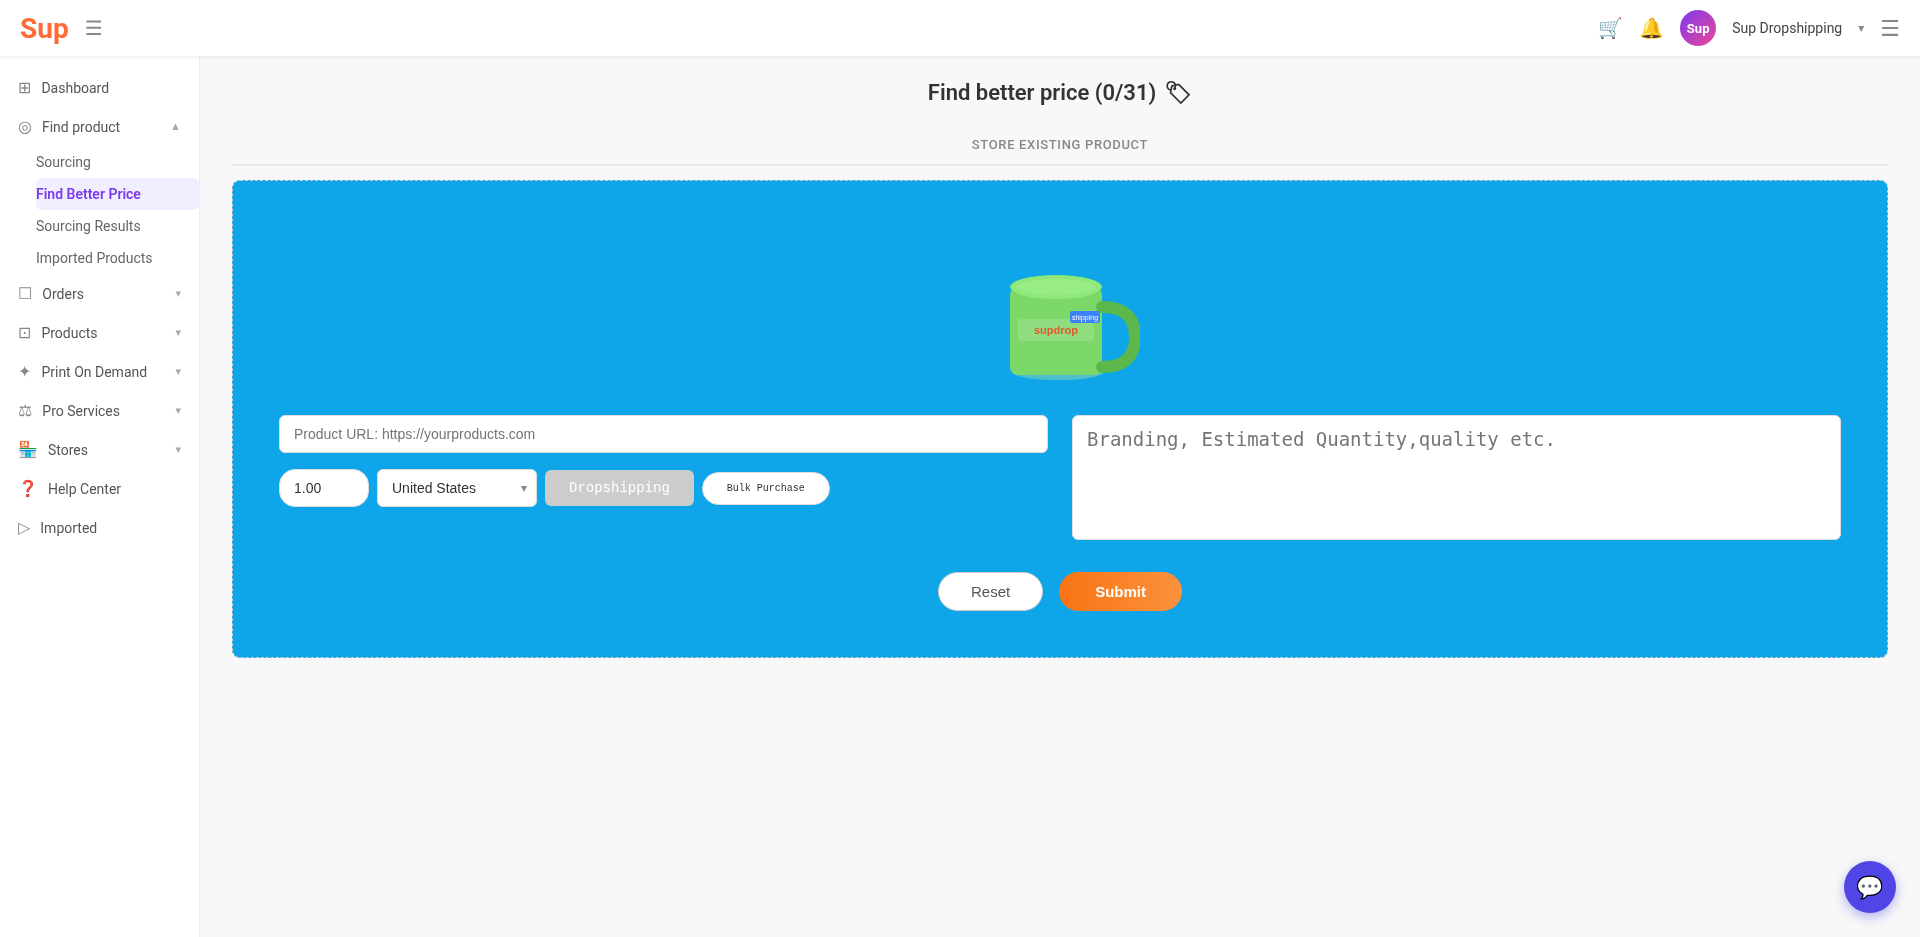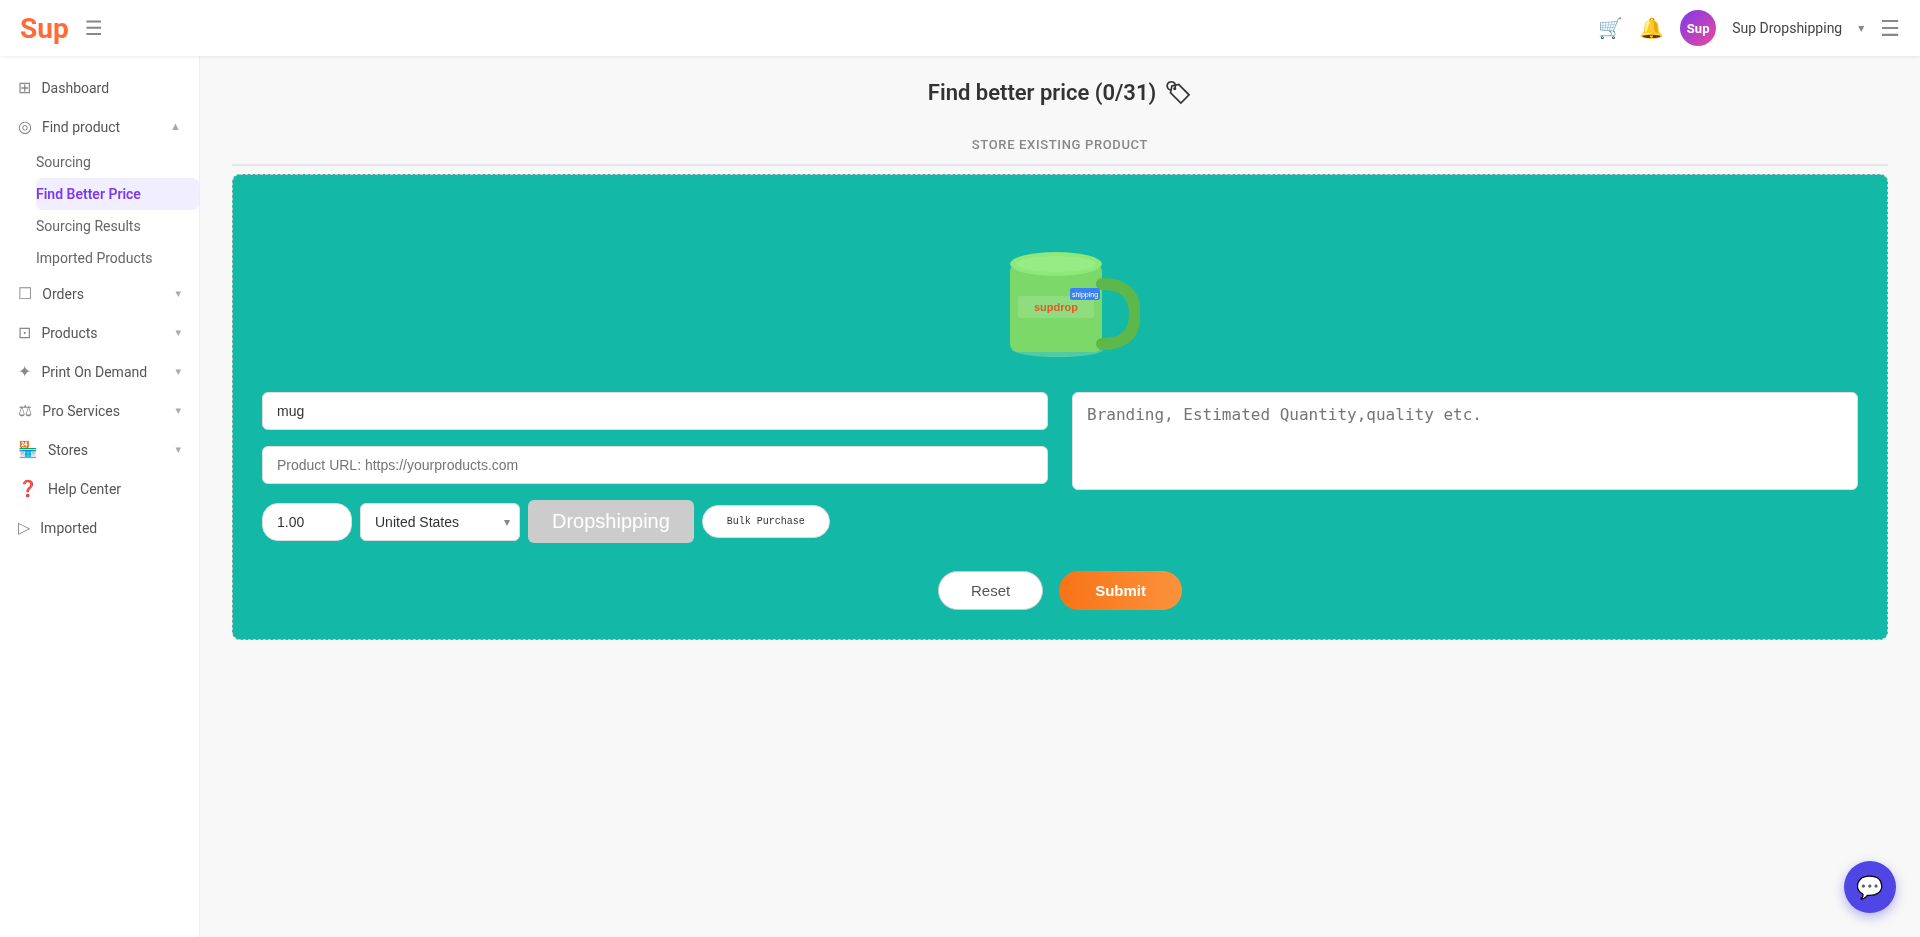--- a/index.html
+++ b/index.html
@@ -61,55 +61,55 @@
     
     .tabs { display: flex; justify-content: center; gap: 4px; margin-bottom: 0; border-bottom: 2px solid #e5e7eb; }
     .tab {
       padding: 12px 32px; font-size: 13px; font-weight: 500; cursor: pointer;
       color: #888; letter-spacing: 0.05em; text-transform: uppercase; border-bottom: 2px solid transparent; margin-bottom: -2px;
     }
     .tab.active { color: #7c3aed; border-bottom: 2px solid #7c3aed; }
 
     
     .form-card {
-      background: #14b8a6; border: 1.5px dashed #ccc; border-radius: 8px;
-      padding: 29px; margin-top: 8px;
+      background: #0ea5e9; border: 1.5px dashed #ccc; border-radius: 8px;
+      padding: 46px; margin-top: 14px;
     }
 
     .image-area { display: flex; justify-content: center; margin-bottom: 28px; }
 
     
     .mug-container { position: relative; width: 160px; height: 160px; }
 
     .form-row { display: flex; gap: 24px; margin-bottom: 16px; }
     .form-col-left { flex: 1; display: flex; flex-direction: column; gap: 16px; }
     .form-col-right { flex: 1; }
 
     .form-input {
       width: 100%; padding: 10px 14px; border: 1px solid #ddd; border-radius: 6px;
       font-size: 14px; color: #333; outline: none; background: #fff;
     }
     .form-textarea {
-      width: 100%; height: 98px; padding: 12px 14px; border: 1px solid #ddd; border-radius: 6px;
-      font-size: 16px; color: #999; outline: none; resize: none; background: #fff;
+      width: 100%; height: 125px; padding: 12px 14px; border: 1px solid #ddd; border-radius: 6px;
+      font-size: 19px; color: #999; outline: none; resize: none; background: #fff;
     }
 
     .form-row-bottom { display: flex; align-items: center; gap: 8px; }
     .qty-input {
       width: 90px; padding: 10px 14px; border: 1px solid #ddd; border-radius: 16px;
       font-size: 14px; color: #333; outline: none;
     }
     .country-select {
       padding: 10px 14px; border: 1px solid #ddd; border-radius: 6px;
       font-size: 14px; color: #333; background: #fff; cursor: pointer; outline: none;
       min-width: 160px; appearance: none;
     }
     .btn-dropshipping {
       padding: 10px 24px; background: #ccc; color: #fff; border: none;
-      border-radius: 6px; font-size: 20px; cursor: pointer; font-weight: 500;
+      border-radius: 6px; font-size: 14px; cursor: pointer; font-weight: 500; font-family: Liberation Mono, monospace;
     }
     .btn-bulk {
       padding: 10px 24px; background: #fff; color: #333; border: 1px solid #ddd;
       border-radius: 18px; font-size: 10px; cursor: pointer; font-weight: 500; font-family: Liberation Mono, monospace;
     }
 
     .form-actions { display: flex; justify-content: center; gap: 16px; margin-top: 28px; }
     .btn-reset {
       padding: 10px 32px; background: #fff; color: #555; border: 1px solid #ccc;
       border-radius: 24px; font-size: 15px; cursor: pointer;
@@ -263,21 +263,20 @@
 
             <ellipse cx="76" cy="60" rx="40" ry="8" fill="#a0f090" opacity="0.5"></ellipse>
           </svg>
         </div>
       </div>
 
       <div class="form-row">
 
         <div class="form-col-left">
 
-          <input type="text" class="form-input" value="mug" placeholder="Product name" style="">
 
           <input type="text" class="form-input" placeholder="Product URL: https://yourproducts.com" style="">
 
           <div class="form-row-bottom">
             <input type="number" class="qty-input" value="1.00" style="">
             <div class="select-wrapper">
               <select class="country-select">
                 <option value="United States" selected="">United States</option>
                 <option value="United Kingdom">United Kingdom</option>
                 <option value="Canada">Canada</option>

